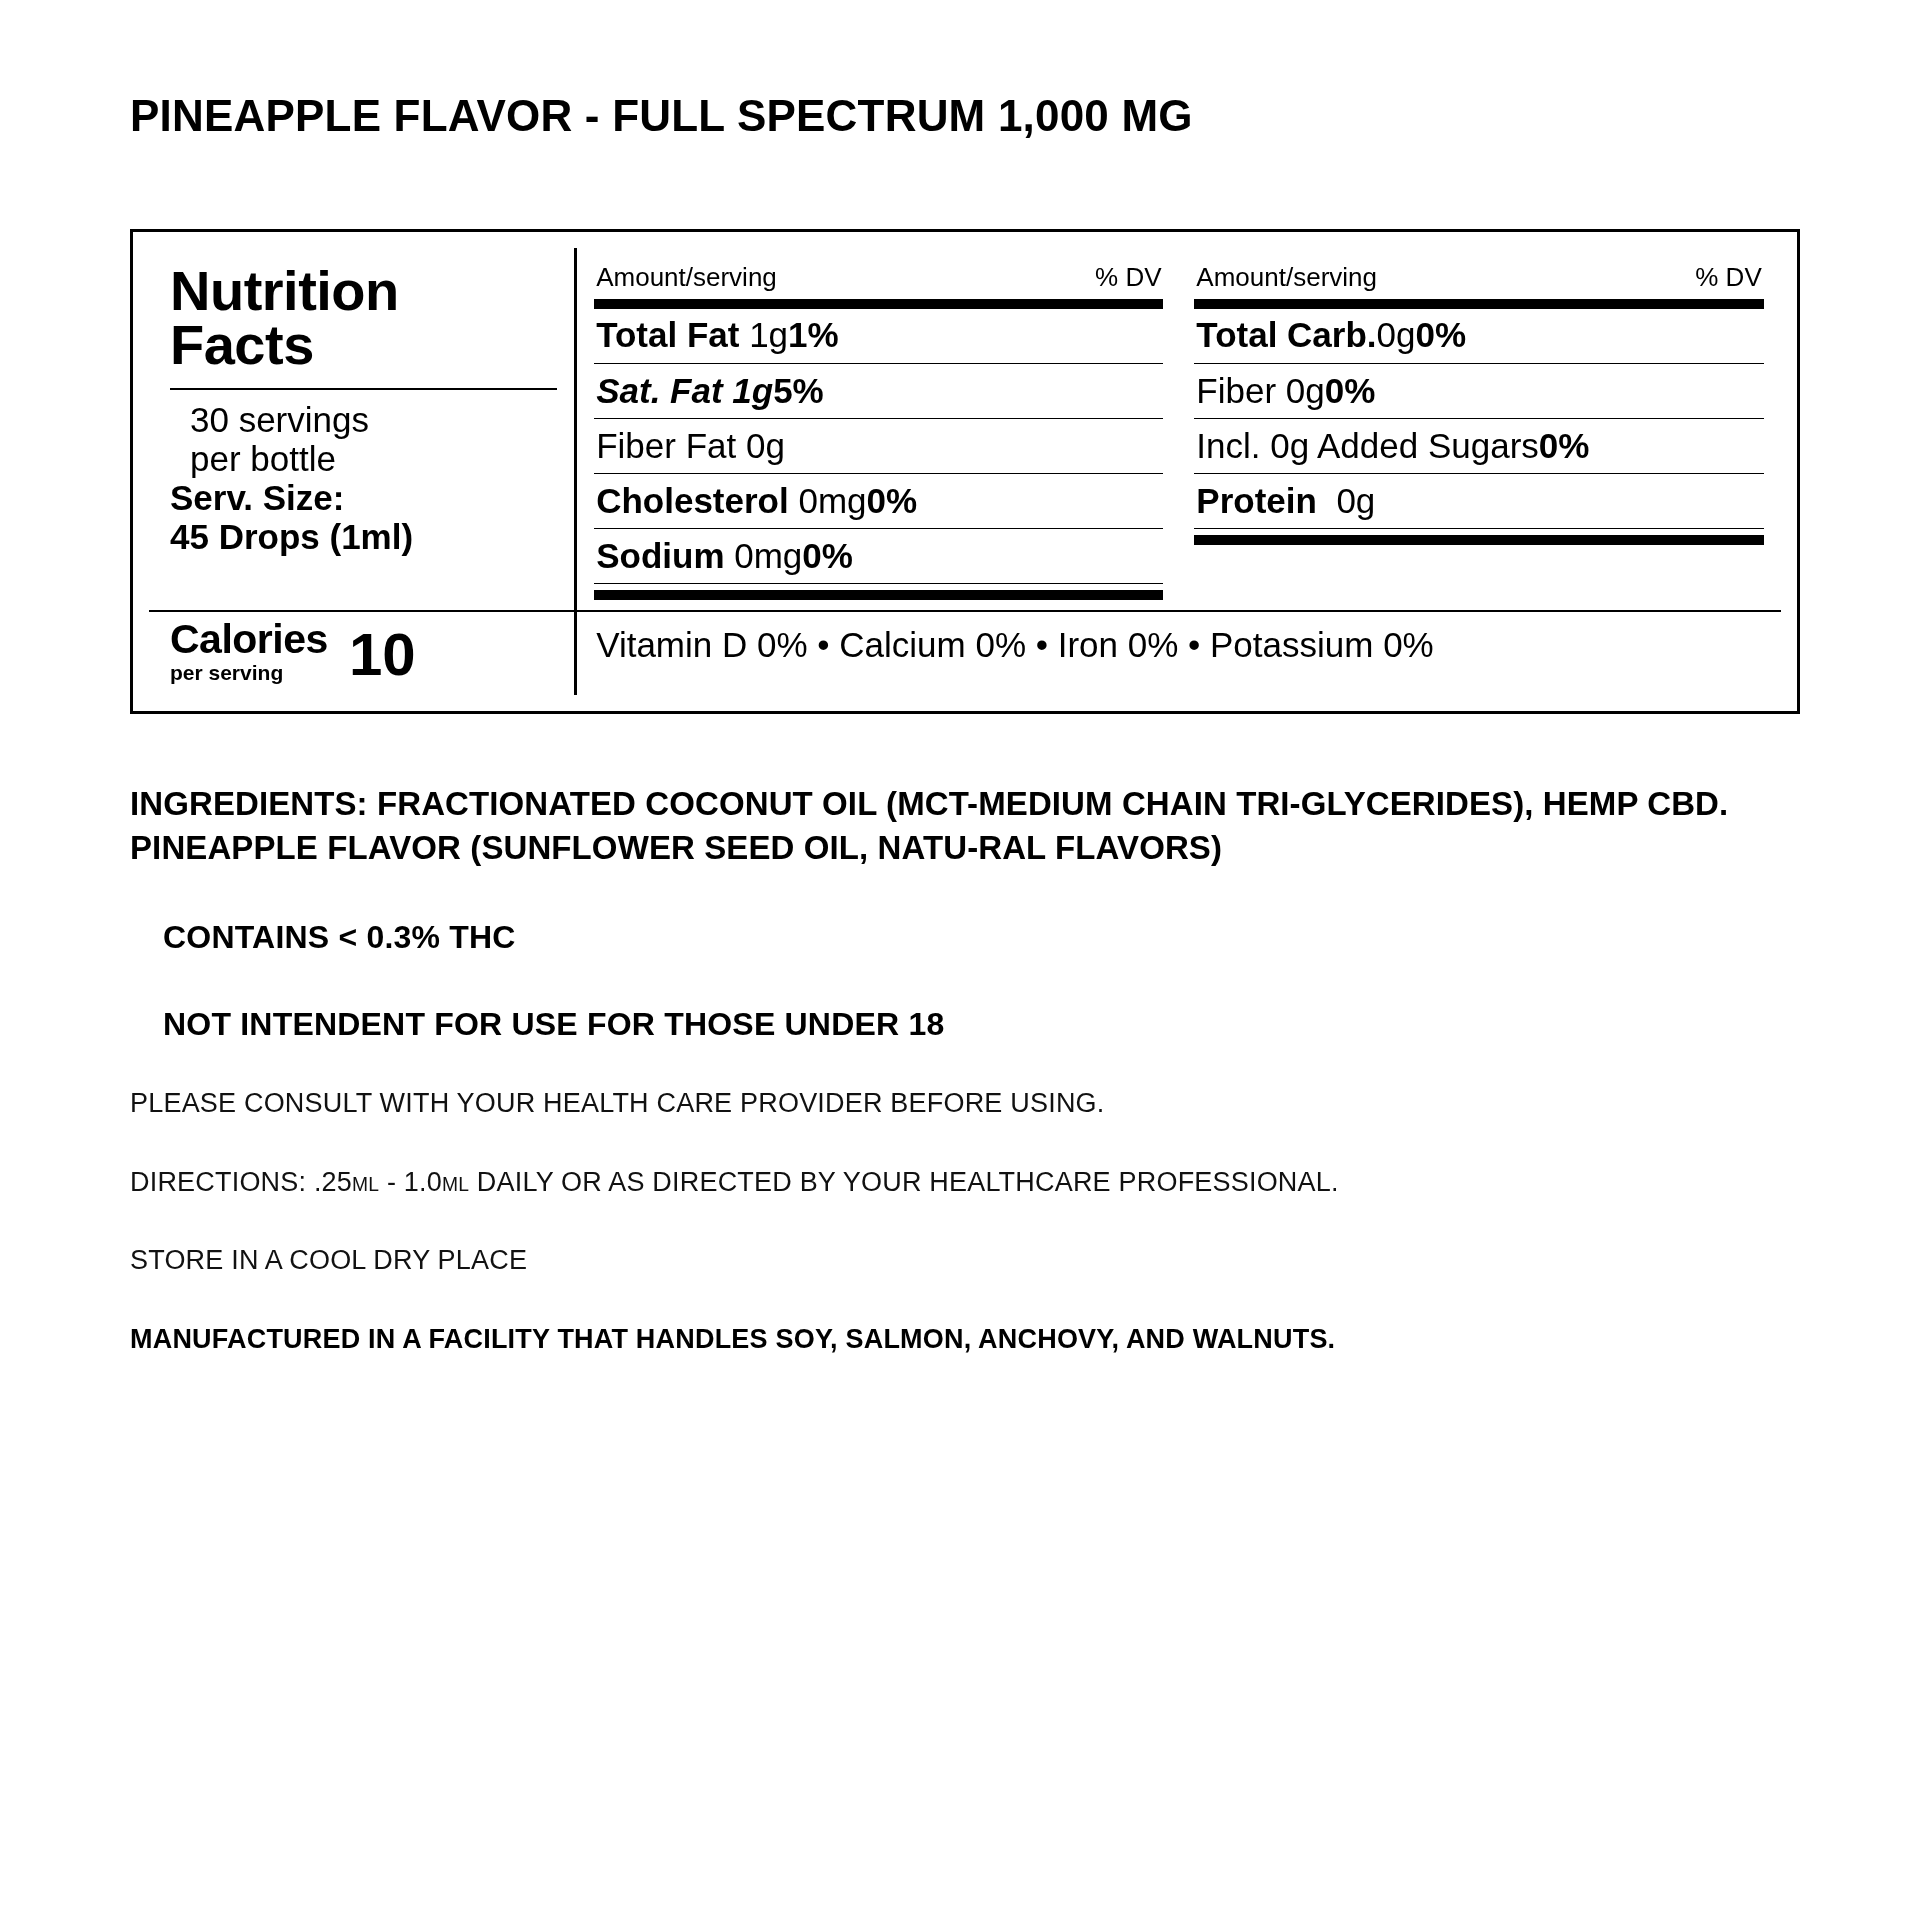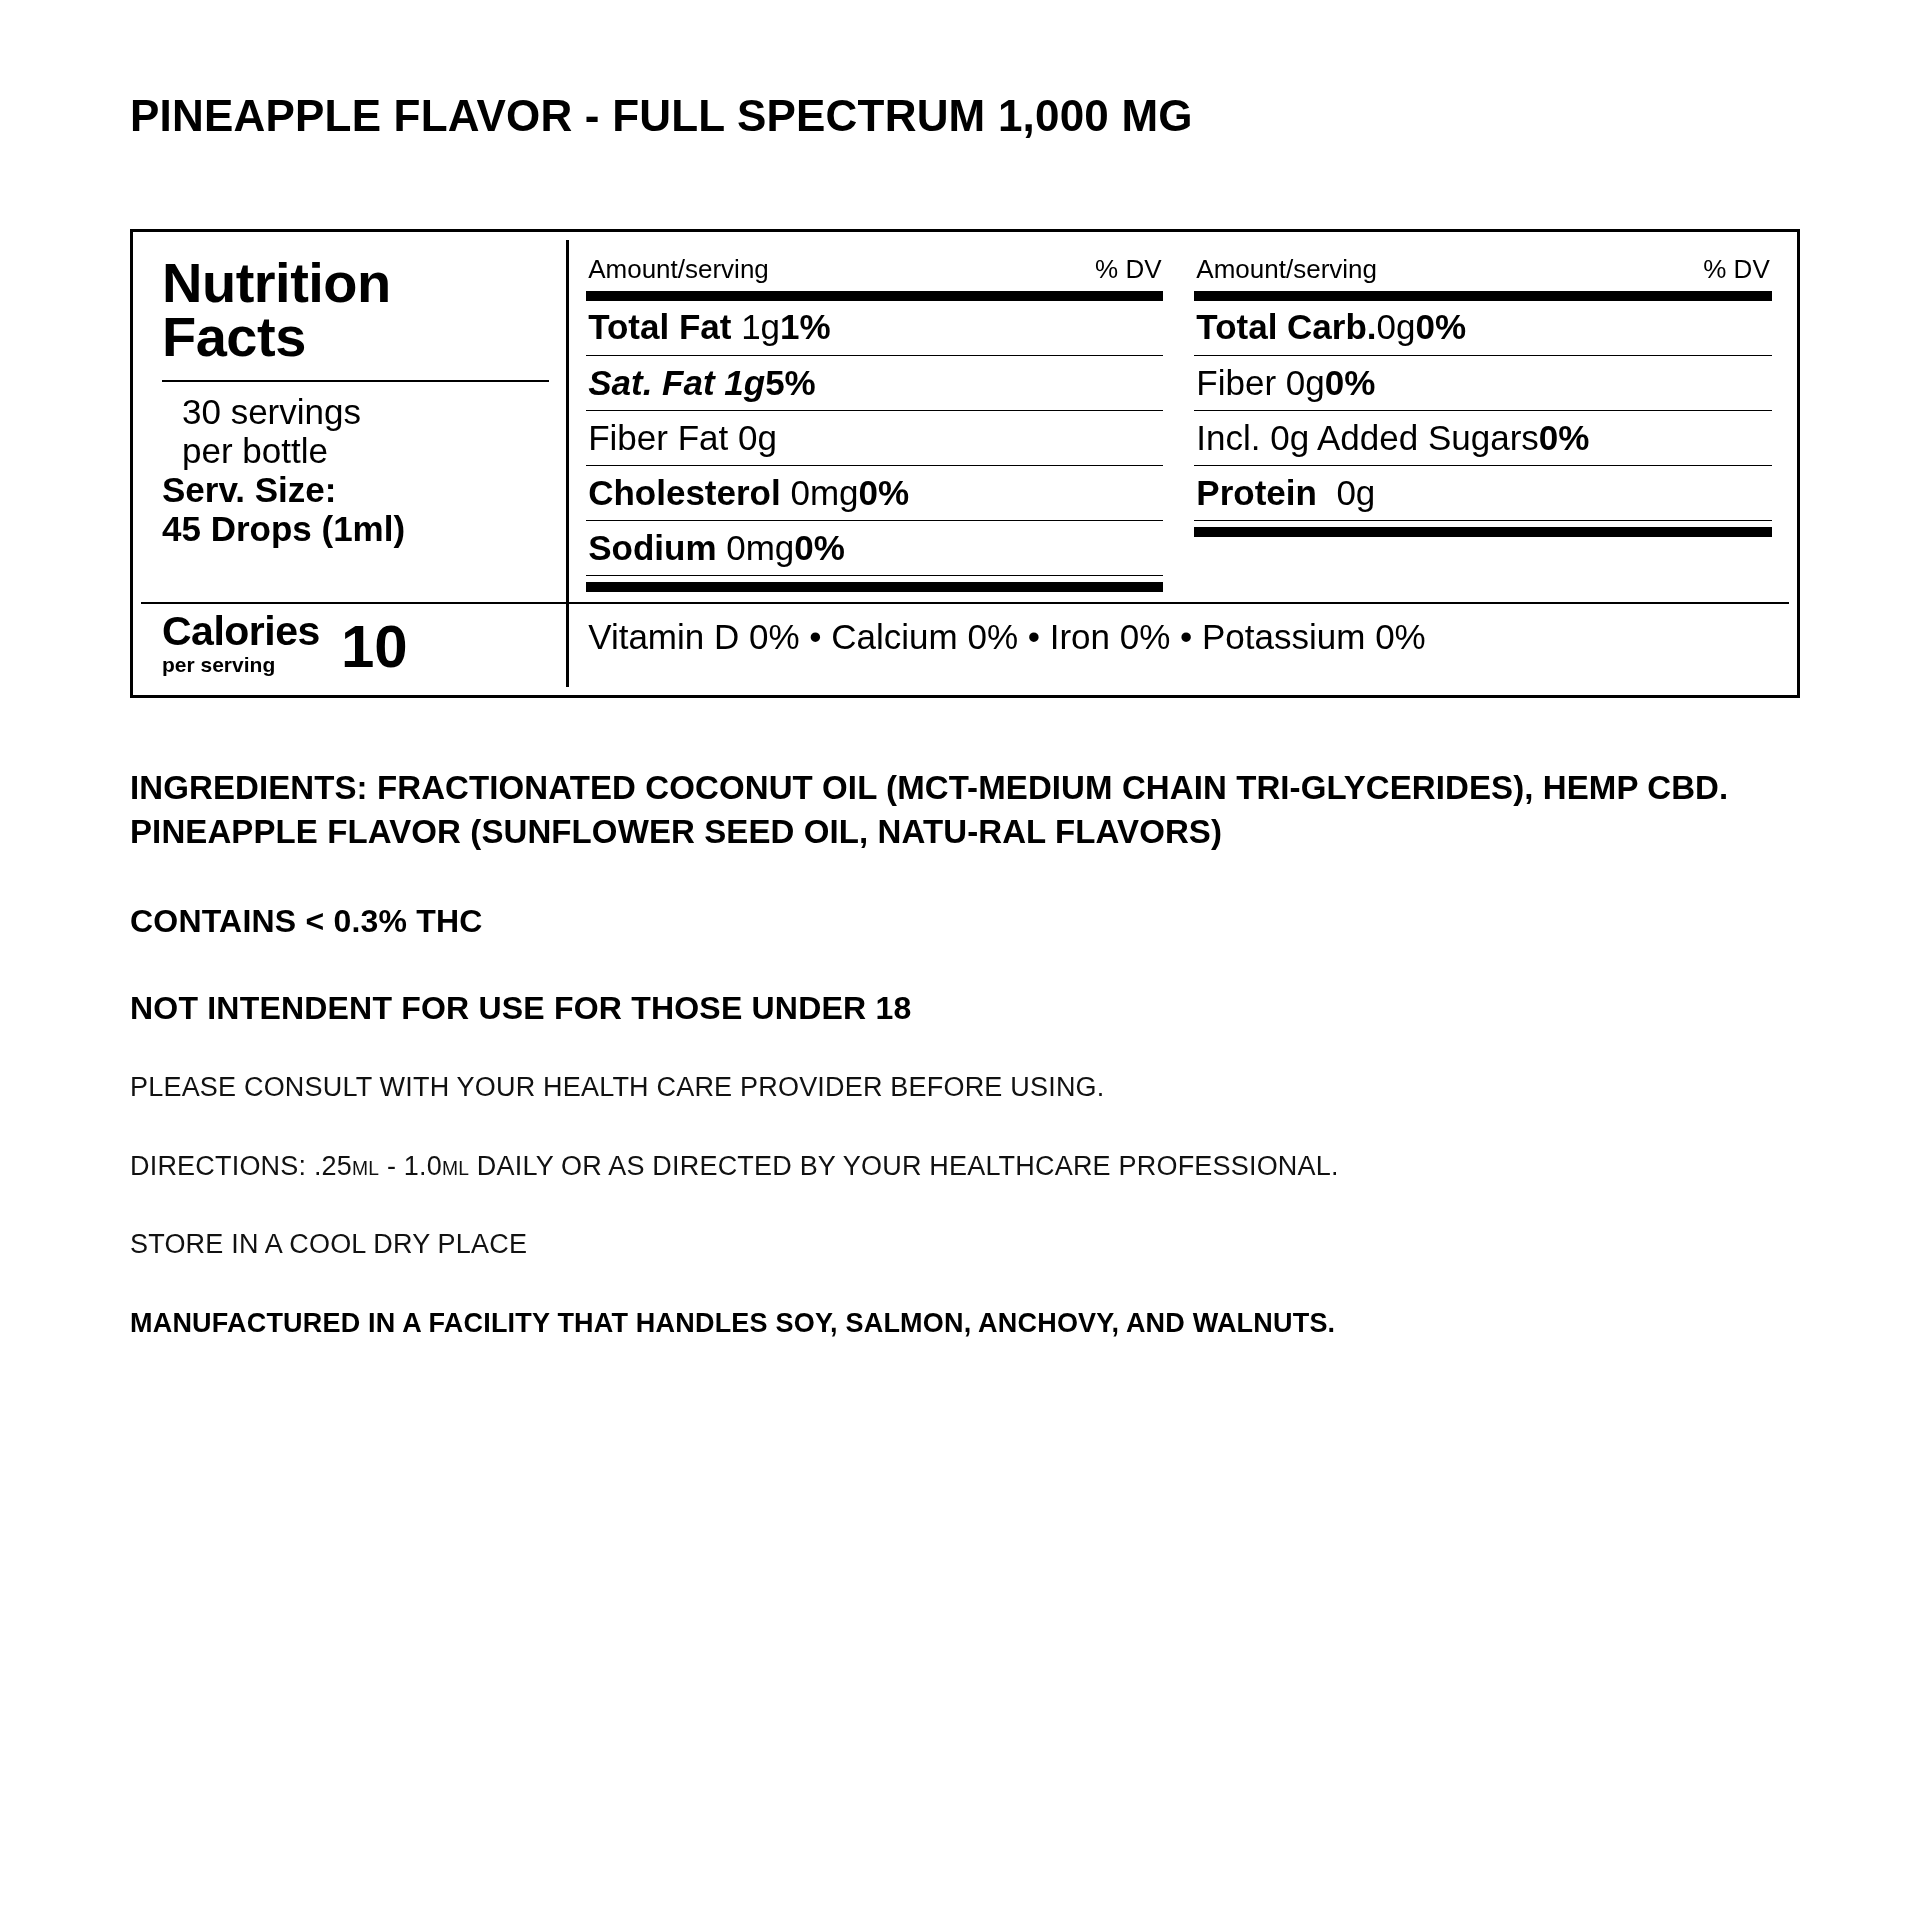--- a/index.html
+++ b/index.html
@@ -31,21 +31,21 @@
     margin: 0 0 89px 0;
   }
 
   
   .nutrition-panel {
     border: 3.9px solid #000;
     box-sizing: border-box;
     width: 1670px;
     display: flex;
     align-items: stretch;
-    padding: 8px;
+    padding: 16px;
   }
 
   .nf-left {
     width: 425px;
     box-sizing: border-box;
     padding: 15.4px 17.4px 9.7px 21px;
     display: flex;
     flex-direction: column;
   }
   .nf-title {
@@ -160,20 +160,21 @@
     font-weight: bold;
     line-height: 1.32;
     max-width: 1680px;
     letter-spacing: 0.1px;
   }
   .bold-note {
     font-size: 32px;
     font-weight: bold;
     margin-top: 50px;
     letter-spacing: 0.2px;
+    margin-left: 33px;
   }
   .small-note {
     font-size: 27px;
     font-weight: normal;
     margin-top: 42px;
     line-height: 1.35;
     letter-spacing: 0.2px;
     color: #111;
   }
   .small-note .ml { font-size: 19.3px; }

